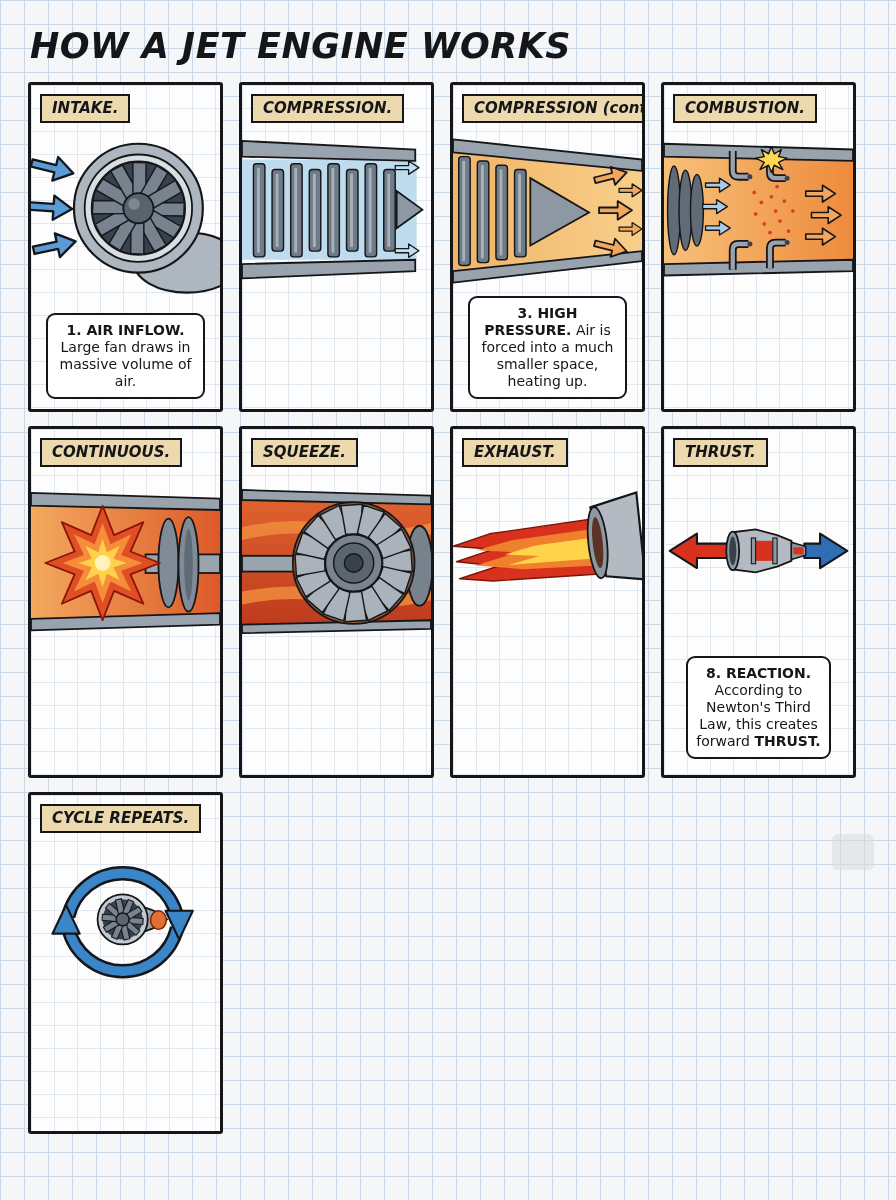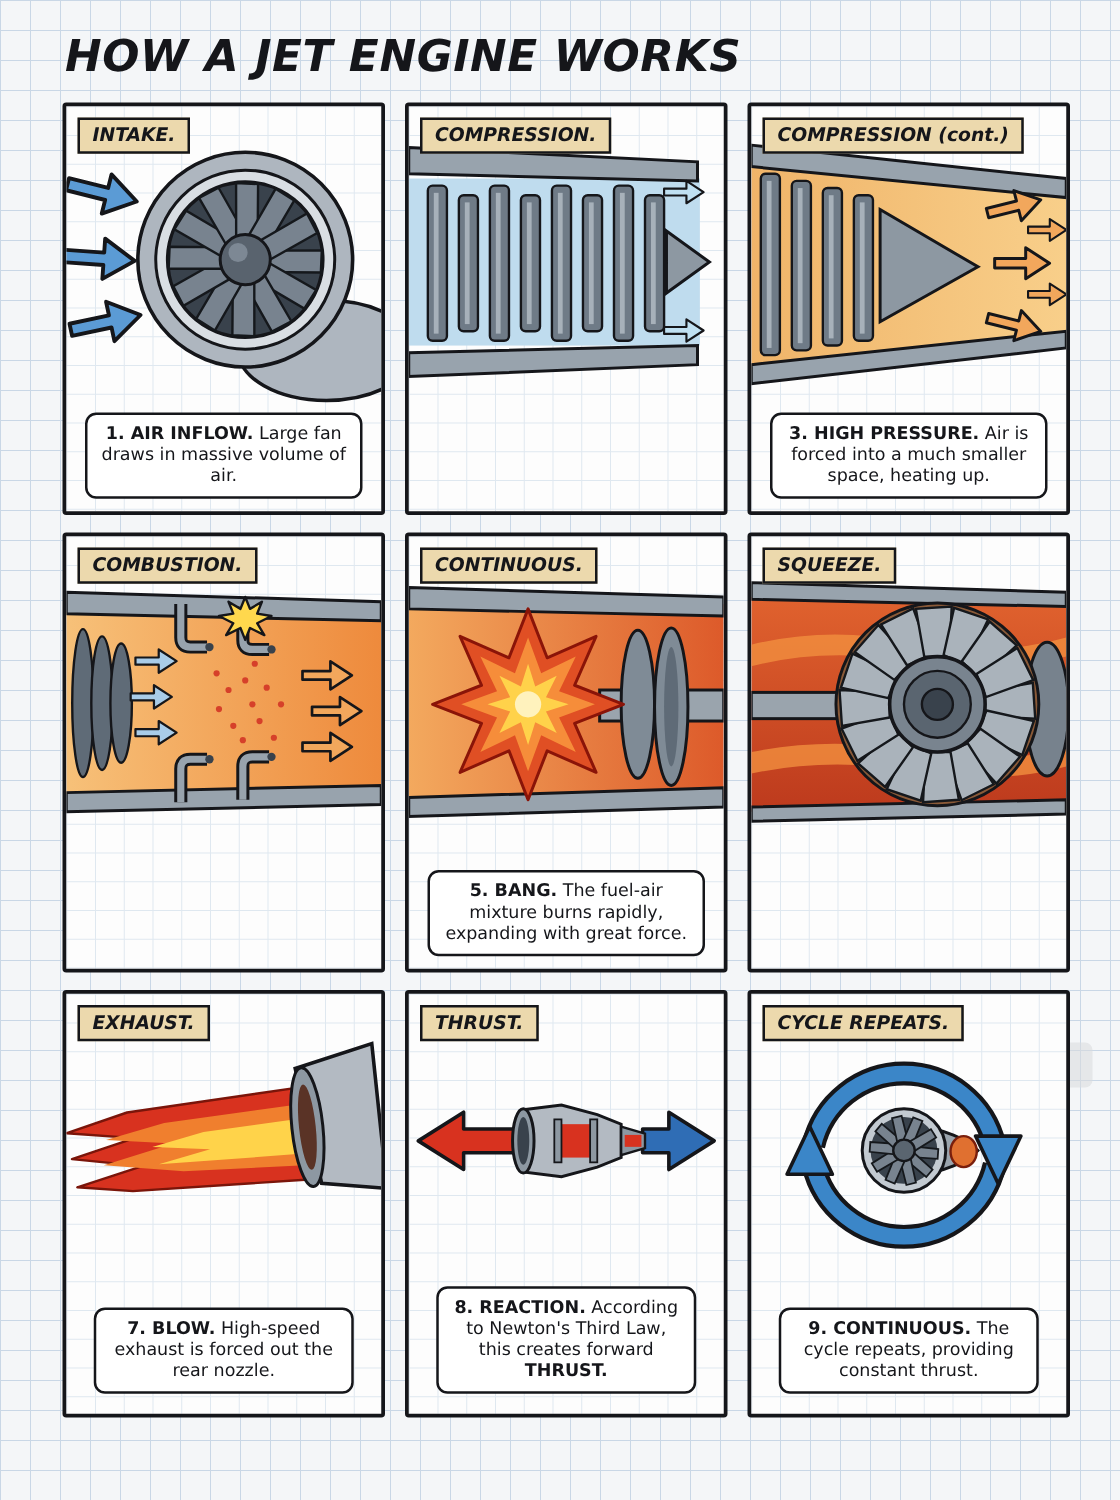--- a/index.html
+++ b/index.html
@@ -5,26 +5,26 @@
   html,body{margin:0;padding:0;}
   body{
     width:896px;height:1200px;overflow:hidden;
     font-family:"DejaVu Sans", sans-serif;color:#15161a;
     background:
       linear-gradient(#c9d7e6 1px, transparent 1px),
       linear-gradient(90deg, #c9d7e6 1px, transparent 1px),
       #f4f6f8;
     background-size:24px 24px;
   }
-  .sheet{position:relative;width:896px;height:908px;box-sizing:border-box;padding:22px 40px 0 50px;}
+  .sheet{position:relative;width:896px;height:908px;box-sizing:border-box;padding:22px 40px 0 28px;}
   .title{
     font-style:italic;font-weight:bold;font-size:35px;letter-spacing:.5px;
     margin:4px 0 16px 2px;color:#15161a;
   }
-  .grid{display:grid;grid-template-columns:repeat(3,1fr);grid-template-rows:330px 352px 342px;gap:14px 16px;}
+  .grid{display:grid;grid-template-columns:repeat(4,1fr);grid-template-rows:330px 352px 342px;gap:14px 16px;}
   .panel{
     position:relative;border:3px solid #15161a;border-radius:3px;overflow:hidden;
     background:
       linear-gradient(#dfe8f0 1px, transparent 1px),
       linear-gradient(90deg, #dfe8f0 1px, transparent 1px),
       #fdfdfd;
     background-size:23px 23px;
   }
   .art{position:absolute;left:0;top:8px;width:100%;height:72%;z-index:1;}
   .grid .panel:nth-child(n+7) .art{height:64%;top:14px;}
@@ -248,25 +248,20 @@
         <ellipse cx="220" cy="114" rx="14" ry="66" fill="#7f8b96" stroke="#15161a" stroke-width="2.5"></ellipse>
         <ellipse cx="220" cy="114" rx="6" ry="50" fill="#5f6b77"></ellipse>
         <g stroke-linejoin="round">
           <polygon points="180,112 139,128 157,169 116,151 100,192 84,151 43,169 61,128 20,112 61,96 43,55 84,73 100,32 116,73 157,55 139,96" fill="#e04f24" stroke="#8a1408" stroke-width="2.5"></polygon>
           <polygon points="156,112 126,123 140,152 111,138 100,168 89,138 60,152 74,123 44,112 74,101 60,72 89,86 100,56 111,86 140,72 126,101" fill="#f68d3a"></polygon>
           <polygon points="134,112 115,118 124,136 106,127 100,146 94,127 76,136 85,118 66,112 85,106 76,88 94,97 100,78 106,97 124,88 115,106" fill="#ffd24a"></polygon>
           <circle cx="100" cy="112" r="11" fill="#fff2bd"></circle>
         </g>
       </svg>
       <div class="tag">CONTINUOUS.</div>
-      <div class="caption">
-        <span class="lead">5. BANG.</span>
-        <span class="body">The fuel-air mixture burns rapidly, expanding with great force.</span>
-        <span class="tail"></span>
-      </div>
     </section>
 
     <section class="panel">
       <svg class="art" viewBox="0 0 264 220" preserveAspectRatio="xMidYMid meet">
         <rect x="0" y="22" width="264" height="180" fill="url(#g6)"></rect>
         <path d="M0,62 Q66,46 132,60 Q198,74 264,56 L264,72 Q196,90 130,76 Q64,64 0,80 Z" fill="#f18f3e" opacity="0.8"></path>
         <path d="M0,152 Q70,138 140,152 Q210,164 264,148 L264,164 Q206,180 136,168 Q66,156 0,170 Z" fill="#f18f3e" opacity="0.8"></path>
         <polygon class="casing" points="0,10 264,18 264,30 0,24"></polygon>
         <polygon class="casing" points="0,198 264,192 264,204 0,210"></polygon>
         <ellipse cx="248" cy="116" rx="18" ry="56" fill="#77828d" stroke="#15161a" stroke-width="2.5"></ellipse>
@@ -304,25 +299,20 @@
         <g transform="translate(0,26) rotate(-6 150 80)">
           <polygon points="206,40 54,46 2,58 58,68 4,80 62,92 6,104 52,112 206,118" fill="#d8321f" stroke="#7a150a" stroke-width="2" stroke-linejoin="round"></polygon>
           <polygon points="206,54 84,58 34,67 90,76 30,88 96,100 206,106" fill="#f07f2e"></polygon>
           <polygon points="206,66 116,69 72,77 120,84 76,92 206,96" fill="#ffd34a"></polygon>
           <polygon points="198,24 264,10 264,132 210,122" fill="#b3bac2" stroke="#15161a" stroke-width="3"></polygon>
           <ellipse cx="203" cy="74" rx="13" ry="50" fill="#8d98a2" stroke="#15161a" stroke-width="2.5"></ellipse>
           <ellipse cx="203" cy="74" rx="7" ry="36" fill="#5a3326"></ellipse>
         </g>
       </svg>
       <div class="tag">EXHAUST.</div>
-      <div class="caption">
-        <span class="lead">7. BLOW.</span>
-        <span class="body">High-speed exhaust is forced out the rear nozzle.</span>
-        <span class="tail"></span>
-      </div>
     </section>
 
     <section class="panel">
       <svg class="art" viewBox="0 0 264 220" preserveAspectRatio="xMidYMid meet">
         <polygon points="8,106 46,82 46,96 98,96 98,116 46,116 46,130" fill="#d8321f" stroke="#15161a" stroke-width="3" stroke-linejoin="round"></polygon>
         <polygon points="196,96 218,96 218,82 256,106 218,130 218,116 196,116" fill="#2f6db5" stroke="#15161a" stroke-width="3" stroke-linejoin="round"></polygon>
         <g>
           <path d="M96,80 L128,76 L158,84 L178,92 L178,120 L158,128 L128,136 L96,132 Z" fill="#b3bac2" stroke="#15161a" stroke-width="2.5"></path>
           <rect x="128" y="92" width="24" height="28" fill="#d8321f"></rect>
           <rect x="122" y="88" width="6" height="36" fill="#8d98a2" stroke="#15161a" stroke-width="1.5"></rect>
@@ -365,21 +355,16 @@
               <use href="#blade9" transform="rotate(198)"></use>
             <use href="#blade9" transform="rotate(234)"></use>
               <use href="#blade9" transform="rotate(270)"></use>
             <use href="#blade9" transform="rotate(306)"></use>
               <use href="#blade9" transform="rotate(342)"></use>
           </g>
           <circle r="9" fill="#5a6570" stroke="#15161a" stroke-width="2"></circle>
         </g>
       </svg>
       <div class="tag">CYCLE REPEATS.</div>
-      <div class="caption">
-        <span class="lead">9. CONTINUOUS.</span>
-        <span class="body">The cycle repeats, providing constant thrust.</span>
-        <span class="tail"></span>
-      </div>
     </section>
 
   </div>
 </div>
 
 </body></html>

